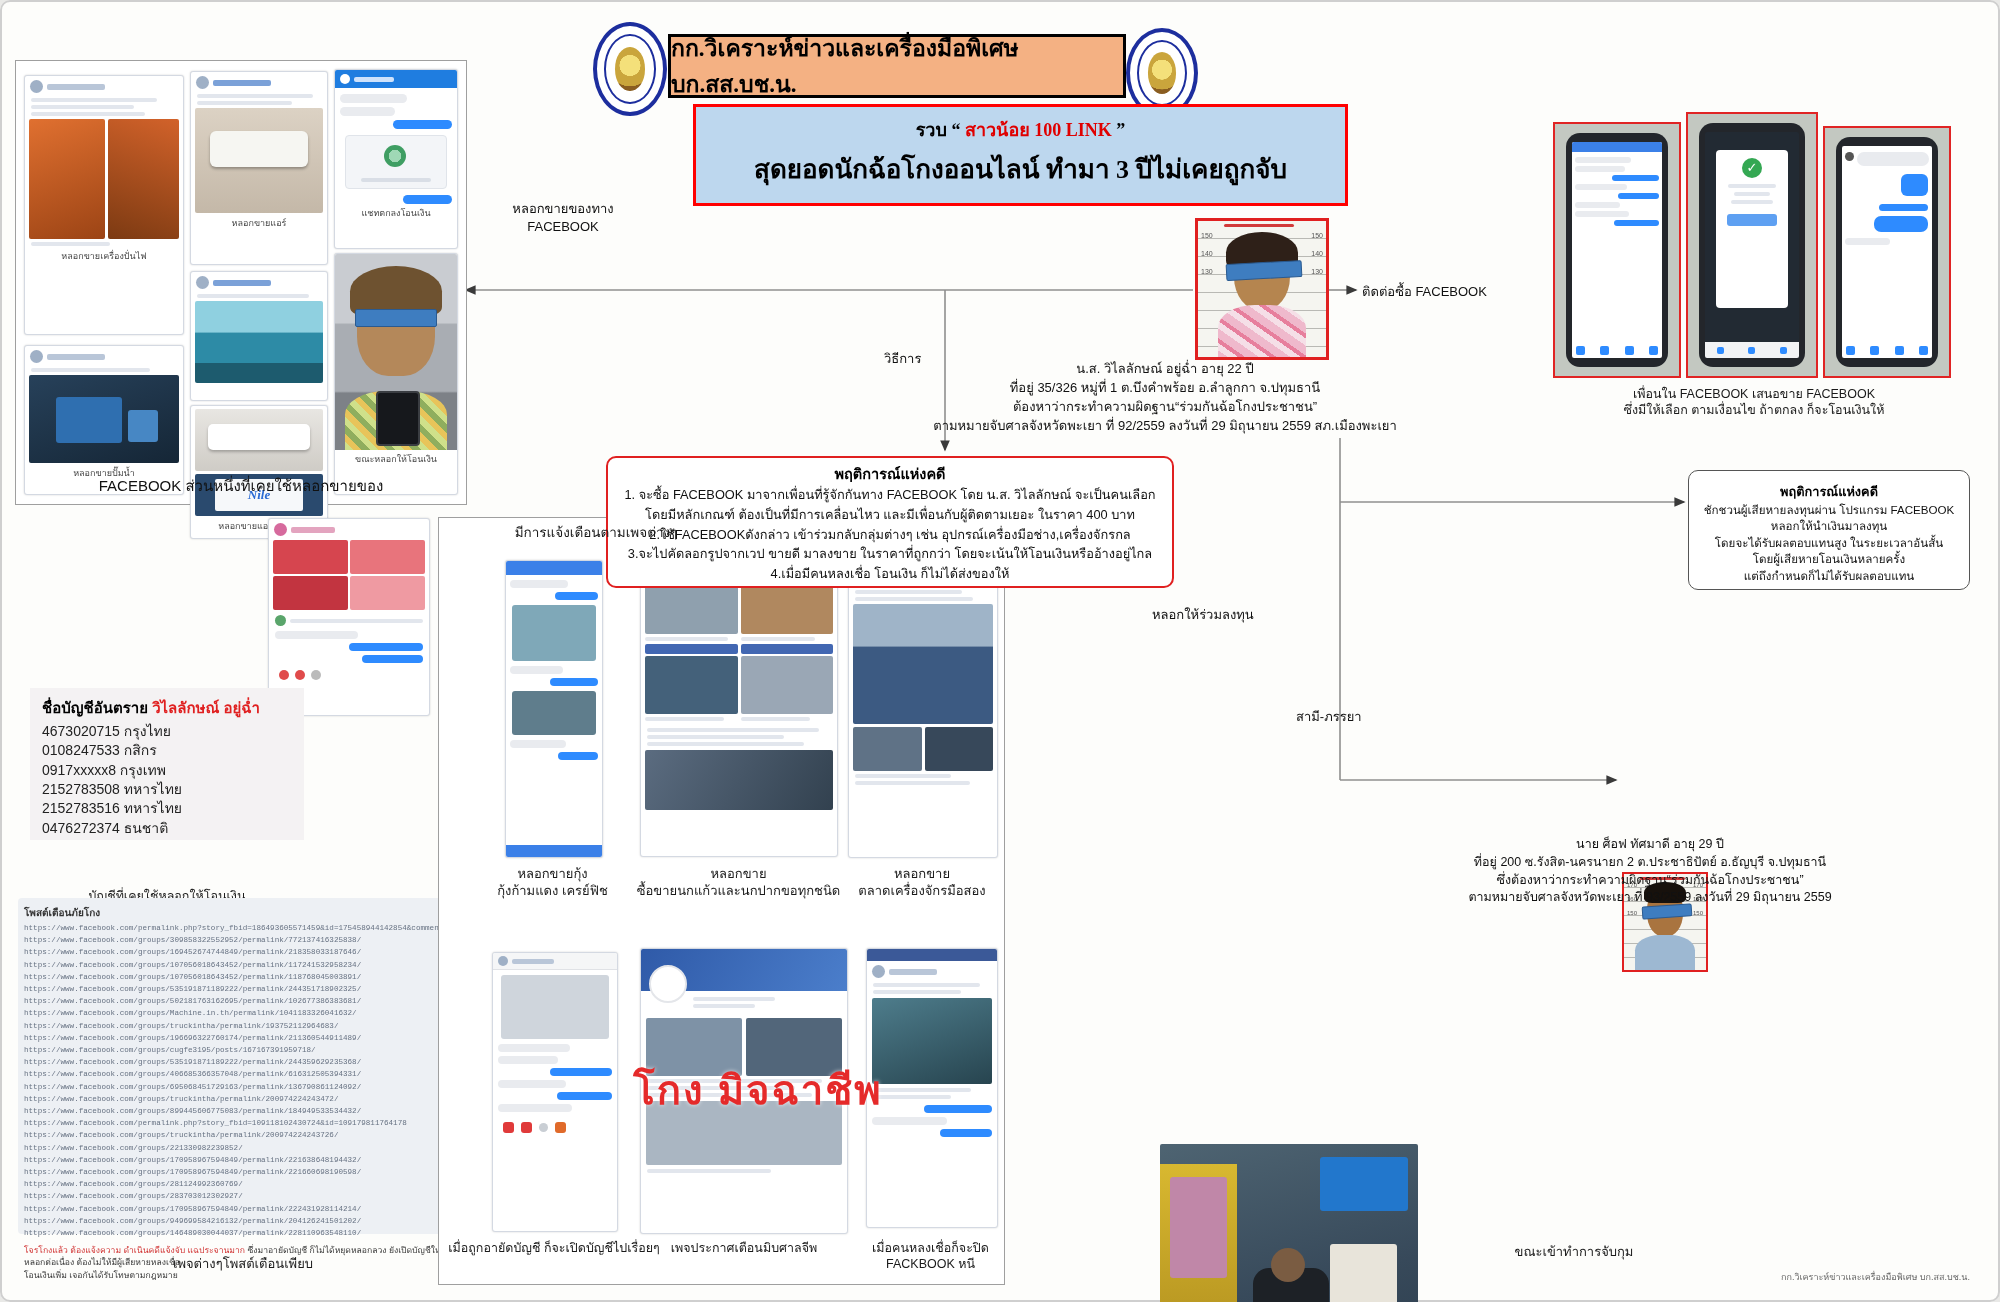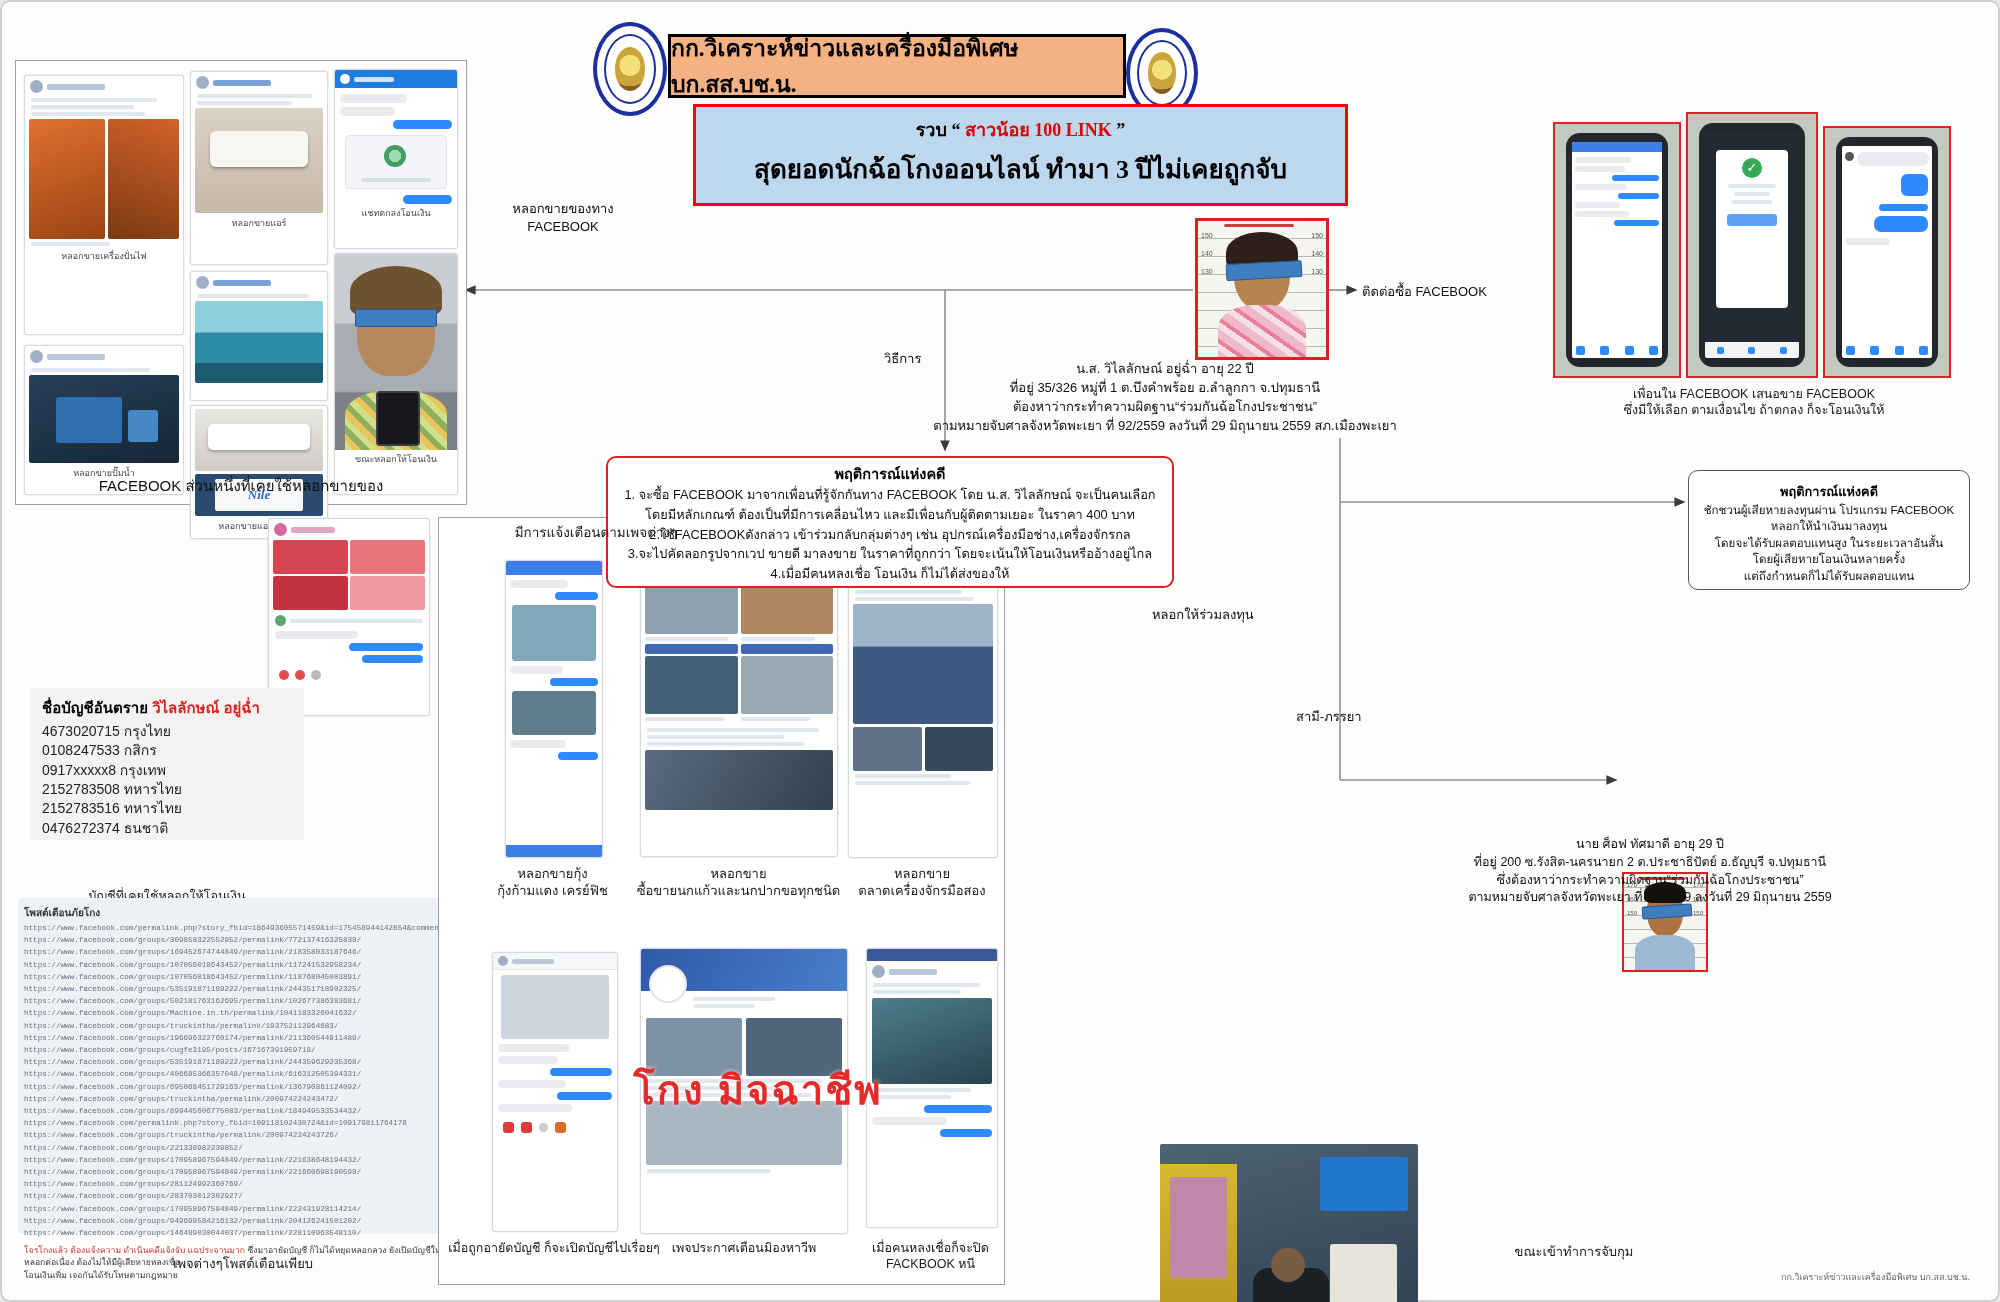--- a/index.html
+++ b/index.html
@@ -392,21 +392,21 @@
     <div class="br" style="width:52%;height:8px;margin:6px 5px 0 auto;margin-right:5px;"></div>
     <div class="bl" style="width:58%;height:8px;margin:4px 5px;"></div>
     <div class="br" style="width:40%;height:8px;margin:4px 5px 0 auto;margin-right:5px;"></div>
   </div>
   <div class="abs z6" style="left:628px;top:1058px;width:260px;text-align:center;font-size:40px;font-weight:bold;color:#e52a2a;letter-spacing:2px;text-shadow:0 0 4px rgba(255,255,255,.8);">โกง มิจฉาชีพ</div>
 
   <div class="abs z5 cap" style="left:448px;top:1240px;width:212px;font-size:12.5px;">
     <div>เมื่อถูกอายัดบัญชี ก็จะเปิดบัญชีไปเรื่อยๆ</div>
   </div>
   <div class="abs z5 cap" style="left:668px;top:1240px;width:152px;font-size:12.5px;">
-    <div>เพจประกาศเตือนมิองหาวีพ</div>
+    <div>เพจประกาศเตือนมิบศาลจีพ</div>
   </div>
   <div class="abs z5 cap" style="left:848px;top:1240px;width:165px;font-size:12.5px;">
     <div>เมื่อคนหลงเชื่อก็จะปิด</div>
       <div>FACKBOOK หนี</div>
   </div>
 
   <div class="abs mug z4" style="left:1195px;top:218px;width:128px;height:136px;">
     <div class="muglines"></div>
     <div class="redtag"></div>
     <div class="scaleL">

